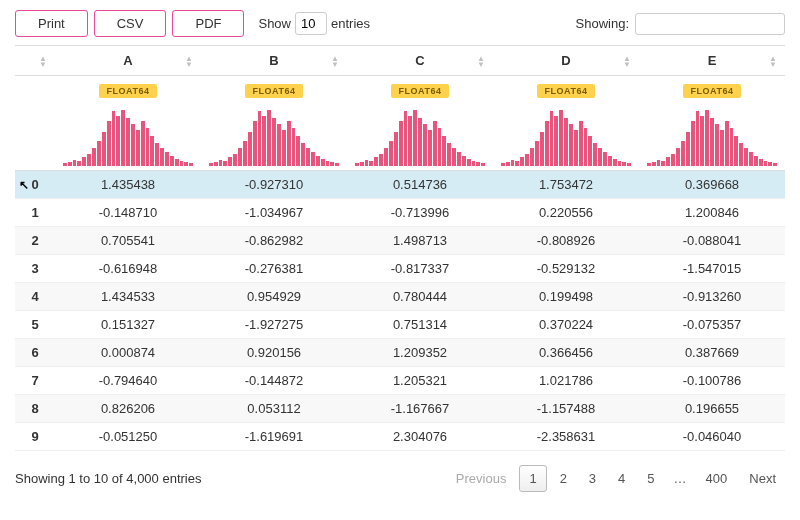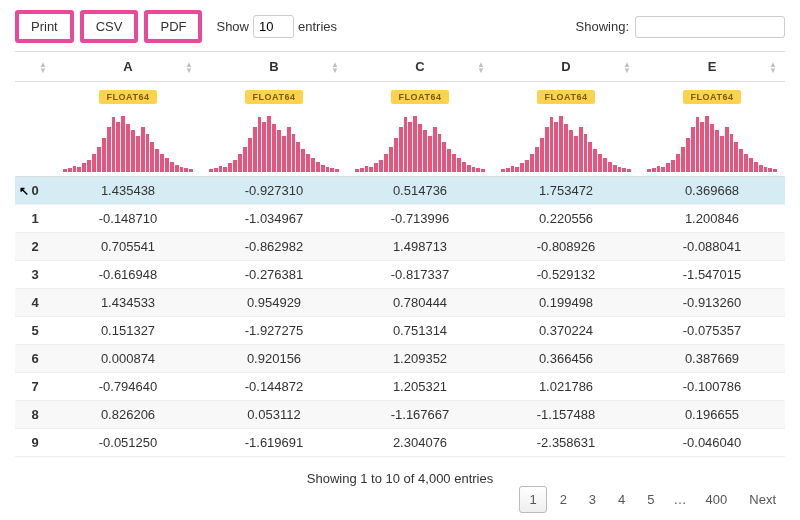--- a/index.html
+++ b/index.html
@@ -12,30 +12,30 @@
     padding: 10px 15px;
   }
   .topbar {
     display: flex;
     align-items: center;
     gap: 6px;
     margin-bottom: 8px;
   }
   .btn {
     background: #fff;
-    border: 4px solid #ec4899;
+    border: 1px solid #ec4899;
     border-radius: 3px;
-    padding: 5px 12px;
+    padding: 5px 22px;
     font-size: 13px;
     cursor: pointer;
     color: #333;
   }
   .show-group { margin-left: 8px; display: flex; align-items: center; gap: 4px; }
   .len-input {
-    width: 41px;
+    width: 32px;
     padding: 3px 5px;
     border: 1px solid #ccc;
     border-radius: 3px;
     font-size: 13px;
   }
   .search-group { margin-left: auto; display: flex; align-items: center; gap: 6px; }
   .search-input {
     width: 150px;
     padding: 3px 6px;
     border: 1px solid #ccc;
@@ -113,21 +113,20 @@
     left: 4px;
     top: 50%;
     transform: translateY(-50%);
     font-size: 12px;
     color: #000;
   }
   .footer {
     display: flex;
     align-items: center;
     margin-top: 14px;
-    flex-direction: column;
   }
   .pager { margin-left: auto; display: flex; align-items: center; gap: 4px; }
   .page-link {
     padding: 5px 9px;
     color: #555;
     cursor: pointer;
     font-size: 13px;
   }
   .page-link.current {
     border: 1px solid #bbb;
@@ -447,20 +446,21 @@
         <td>2.304076</td>
         <td>-2.358631</td>
         <td>-0.046040</td>
       </tr>
     </tbody>
 </table>
 
 <div class="footer">
   <div>Showing 1 to 10 of 4,000 entries</div>
   <div class="pager">
+    <span class="page-link disabled">Previous</span>
     <span class="page-link current">1</span>
     <span class="page-link">2</span>
     <span class="page-link">3</span>
     <span class="page-link">4</span>
     <span class="page-link">5</span>
     <span class="ellipsis">…</span>
     <span class="page-link">400</span>
     <span class="page-link">Next</span>
   </div>
 </div>

